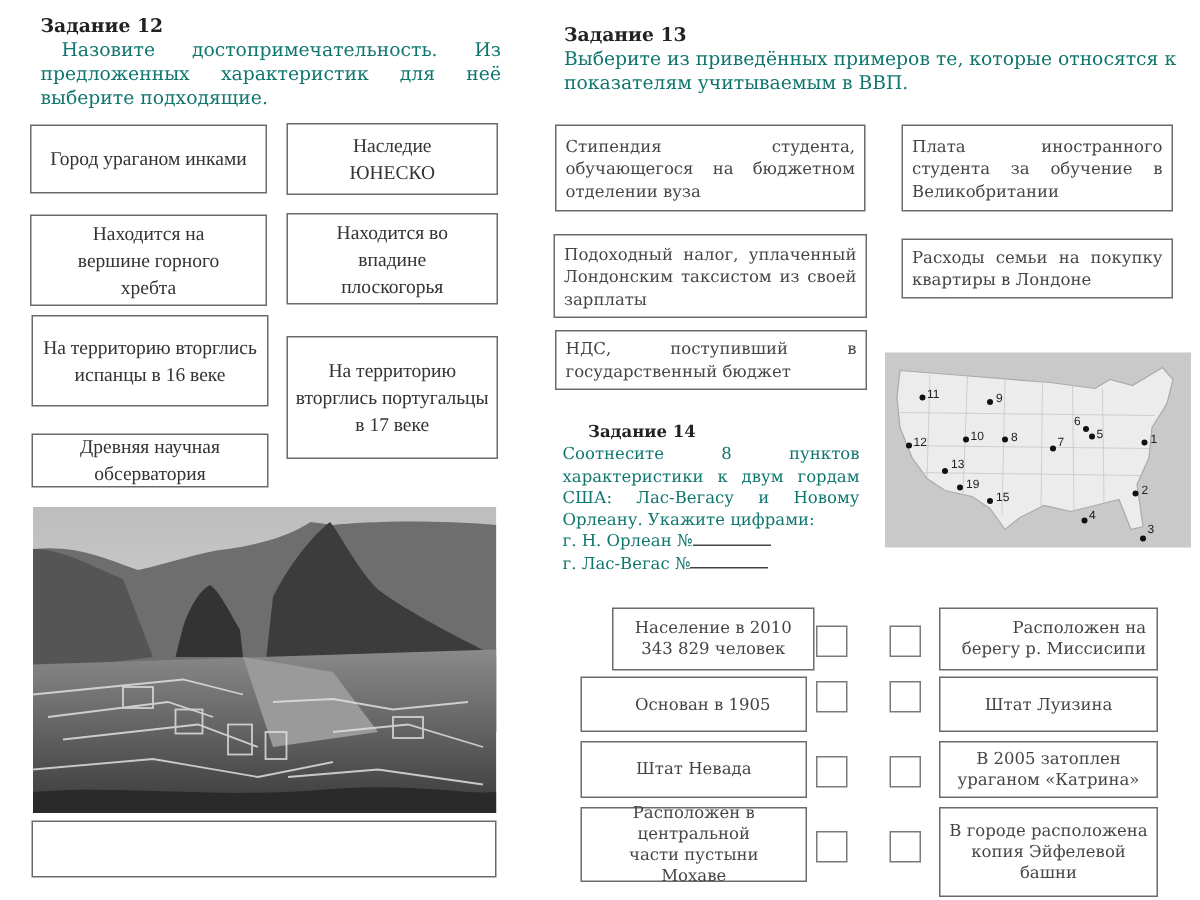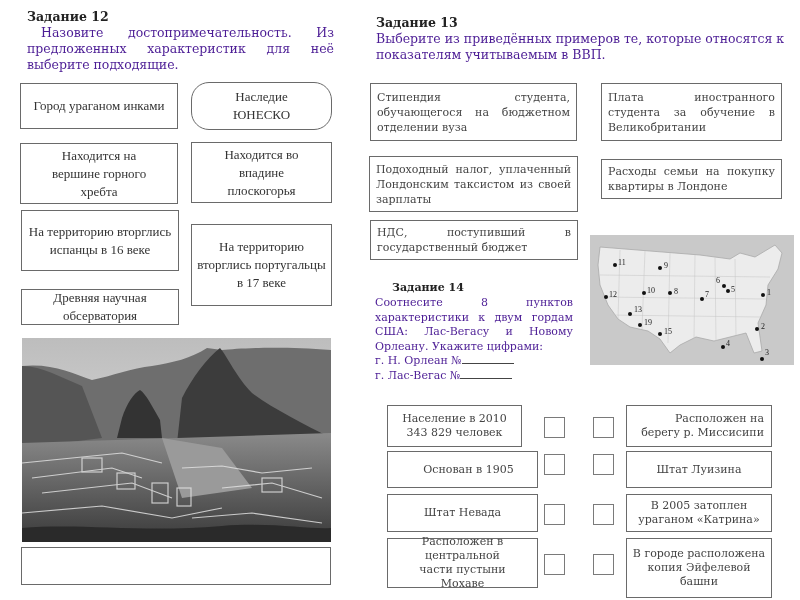--- a/index.html
+++ b/index.html
@@ -1,41 +1,41 @@
 <!DOCTYPE html>
 <html><head>
   <meta charset="utf-8">
   <style>
     * { box-sizing: border-box; margin: 0; padding: 0; }
     html, body { width: 800px; height: 600px; background: #ffffff; overflow: hidden; }
     body { position: relative; font-family: "DejaVu Serif", "Liberation Serif", serif; color: #2a2a2a; }
     .abs { position: absolute; }
     .task-title { font-weight: bold; font-size: 12.5px; color: #222; }
-    .task-text { font-size: 12.5px; line-height: 16px; color: #4c1d95; text-align: justify; }
+    .task-text { font-size: 12.5px; line-height: 16px; color: #0f766e; text-align: justify; }
     .box { position: absolute; border: 1.5px solid #6a6a6a; background: #fff; display: flex; align-items: center; justify-content: center; text-align: center; }
     .box-l { font-size: 13px; line-height: 18px; color: #333; font-family: "Liberation Serif", "DejaVu Serif", serif; padding: 2px 4px; }
     .box-13 { font-size: 11px; line-height: 15px; color: #444; text-align: justify; justify-content: flex-start; align-items: center; padding: 3px 6px; text-align-last: left; }
     .box-14 { font-size: 11px; line-height: 14px; color: #444; padding: 2px 4px; }
     .chk { position: absolute; width: 21px; height: 21px; border: 1.5px solid #7a7a7a; background: #fff; }
     .photo { position: absolute; overflow: hidden; }
     .map { position: absolute; overflow: hidden; background: #cfcfcf; }
     .dot { position: absolute; width: 4px; height: 4px; border-radius: 50%; background: #111; }
-    .dot-label { position: absolute; font-size: 8px; color: #222; font-family: Liberation Serif, serif; }
+    .dot-label { position: absolute; font-size: 8px; color: #222; font-family: Liberation Sans, sans-serif; }
     .line-blank { display: inline-block; width: 52px; border-bottom: 1px solid #444; height: 10px; vertical-align: baseline; }
   </style>
 </head>
 <body>
 
 <div class="abs task-title" style="left:27px; top:9px;">Задание 12</div>
 <div class="abs task-text" style="left:27px; top:25px; width:307px; text-indent:14px;">Назовите достопримечательность. Из предложенных характеристик для неё выберите подходящие.</div>
 
 <div class="box box-l" style="left:20px; top:83px; width:158px; height:46px;">
     <span>Город ураганом инками</span>
   </div>
-<div class="box box-l" style="left:191px; top:82px; width:141px; height:48px;border-radius:18px;">
+<div class="box box-l" style="left:191px; top:82px; width:141px; height:48px;">
     <span style="display:block; width:90px;">Наследие ЮНЕСКО</span>
   </div>
 <div class="box box-l" style="left:20px; top:143px; width:158px; height:61px;">
     <span style="display:block; width:120px;">Находится на вершине горного хребта</span>
   </div>
 <div class="box box-l" style="left:191px; top:142px; width:141px; height:61px;">
     <span style="display:block; width:100px;">Находится во впадине плоскогорья</span>
   </div>
 <div class="box box-l" style="left:21px; top:210px; width:158px; height:61px;">
     <span style="display:block; width:150px;">На территорию вторглись испанцы в 16 веке</span>
@@ -159,21 +159,21 @@
 
 <div class="abs task-title" style="left:392px; top:281px; font-size:11px;">Задание 14</div>
 <div class="abs task-text" style="left:375px; top:296px; width:198px; font-size:11px; line-height:14.5px;">Соотнесите 8 пунктов характеристики к двум гордам США: Лас-Вегасу и Новому Орлеану. Укажите цифрами:</div>
 <div class="abs task-text" style="left:375px; top:354px; font-size:11px; line-height:14.5px; text-align:left;">
   <span>г. Н. Орлеан №</span><span class="line-blank"></span>
 </div>
 <div class="abs task-text" style="left:375px; top:369px; font-size:11px; line-height:14.5px; text-align:right;">
   <span>г. Лас-Вегас №</span><span class="line-blank"></span>
 </div>
 
-<div class="box box-14" style="left:387px; top:405px; width:135px; height:42px;">
+<div class="box box-14" style="left:408px; top:405px; width:135px; height:42px;">
     <span style="display:block; width:110px;">Население в 2010 343 829 человек</span>
   </div>
 <div class="box box-14" style="left:387px; top:451px; width:151px; height:37px;padding-left:16px;">
     <span>Основан в 1905</span>
   </div>
 <div class="box box-14" style="left:387px; top:494px; width:151px; height:38px;">
     <span>Штат Невада</span>
   </div>
 <div class="box box-14" style="left:387px; top:538px; width:151px; height:50px;">
     <span style="display:block; width:110px;">Расположен в центральной части пустыни Мохаве</span>

